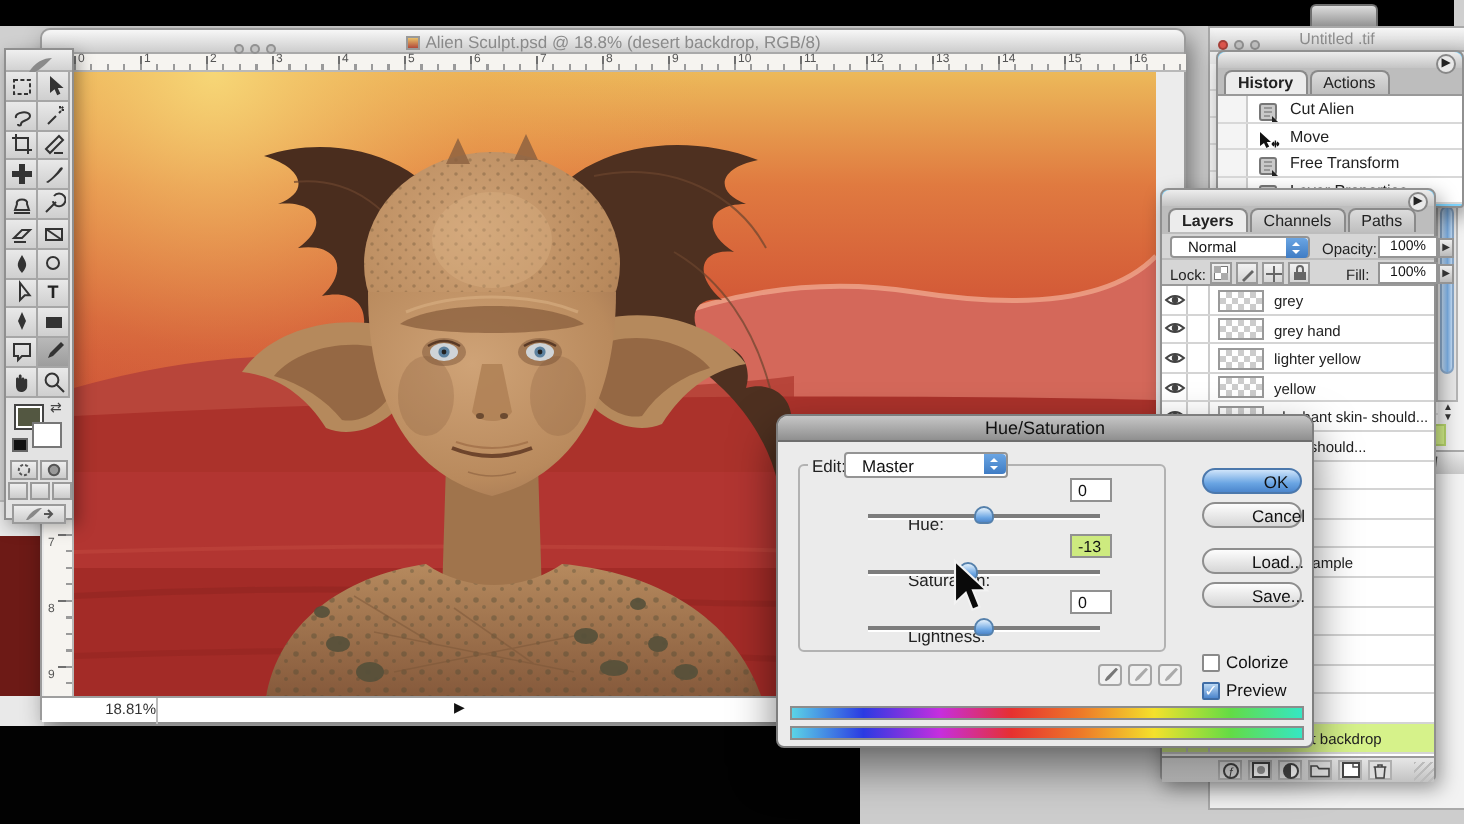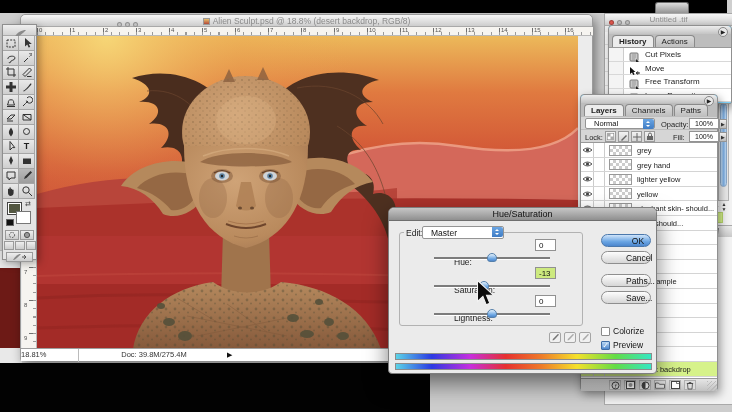--- a/index.html
+++ b/index.html
@@ -57,21 +57,21 @@
            background-size:100% 3px,100% 7px;background-position:bottom left,bottom left;background-repeat:no-repeat;}
   .h-ruler .rnum{position:absolute;top:0;font-size:6px;color:#555;}
   .v-ruler{position:absolute;left:1px;top:21px;width:15px;height:312px;background:#f6f4f0;border-right:1px solid #b9b9b9;
            background-image:repeating-linear-gradient(#9a9a9a 0 1px,transparent 1px 8.25px),
                             repeating-linear-gradient(#6f6f6f 0 1px,transparent 1px 33px);
            background-size:3px 100%,7px 100%;background-position:right top,right top;background-repeat:no-repeat;}
   .v-ruler .rnum{position:absolute;left:2px;font-size:6px;color:#555;}
   .canvas{position:absolute;left:16px;top:21px;width:541px;height:313px;overflow:hidden;background:#b23531;}
   .doc-status{position:absolute;left:0;top:333px;width:573px;height:13px;background:#fff;border-top:1px solid #9f9f9f;
               font-size:7.5px;color:#333;line-height:12px;}
-  .zoom-box{position:absolute;left:0;top:0;width:58px;height:13px;border-right:1px solid #bbb;text-align:left;}
+  .zoom-box{position:absolute;left:0;top:0;width:58px;height:13px;border-right:1px solid #bbb;text-align:right;}
   .doc-size{position:absolute;left:62px;top:0;width:142px;text-align:center;}
   .status-arrow{position:absolute;left:206px;top:0;font-size:7px;color:#111;}
 
   
   .toolbox{left:2px;top:24px;width:35px;height:236px;background:#e3e3e3;border:1px solid #8f8f8f;
            box-shadow:2px 3px 8px rgba(0,0,0,.35);z-index:35;}
   .toolbox-head{height:11px;background:linear-gradient(#efefef,#d2d2d2);border-bottom:1px solid #aaa;text-align:center;}
   .tools{display:grid;grid-template-columns:16px 16px;}
   .tool{width:16px;height:14.8px;border:1px solid #a6a6a6;border-top:none;border-left:none;
         background:linear-gradient(#e9e9e9,#cfcfcf);display:flex;align-items:center;justify-content:center;}
@@ -336,21 +336,20 @@
           <ellipse cx="215" cy="172" rx="2" ry="1.5" fill="#6b4a30"></ellipse>
         <path d="M189,188 Q209,196 229,188" stroke="#6e452c" stroke-width="2" fill="none"></path>
         <path d="M191,185 Q209,191 227,185" stroke="#9c6b45" stroke-width="1" fill="none" opacity=".7"></path>
         <path d="M197,200 Q209,204 221,200" stroke="#8a5f3e" stroke-width=".8" fill="none" opacity=".6"></path>
       </g>
     </svg>
   </div>
 
   <div class="doc-status">
     <div class="zoom-box">18.81%</div>
-    <div class="doc-size">Doc: 39.8M/275.4M</div>
     <div class="status-arrow">▶</div>
   </div>
 </div>
 
 <div class="abs toolbox">
   <div class="toolbox-head">
     <svg width="14" height="9" viewBox="0 0 14 9">
         <path d="M1,8 C4,2 9,0 13,0 C10,3 6,7 2,8 Z" fill="#8a8a8a"></path>
       </svg>
   </div>
@@ -530,21 +529,21 @@
       <div class="h-row">
         <div class="h-snap"></div>
         <span class="h-icon">
           <svg width="12" height="11" viewBox="0 0 12 11">
             <rect x="2" y="1" width="8" height="8" rx="1" fill="#c9c9c9" stroke="#777"></rect>
             <path d="M4,3 h4 M4,5 h4 M4,7 h3" stroke="#888" stroke-width=".7"></path>
             <path d="M8,7 l3,3 h-3 z" fill="#222"></path>
           </svg>
         </span>
 
-        <span class="h-label">Cut Pixels</span>
+        <span class="h-label">Cut Alien</span>
       </div>
 
       <div class="h-row">
         <div class="h-snap"></div>
 
         <span class="h-icon">
           <svg width="12" height="11" viewBox="0 0 12 11">
             <path d="M2,1 L2,8 L4,6.5 L5.2,9 L6.6,8.3 L5.4,6 L7.5,6 Z" fill="#111"></path>
             <path d="M8,7 h3.5 M9.7,5.2 v3.6 M8,7 l1,-1 M8,7 l1,1 M11.5,7 l-1,-1 M11.5,7 l-1,1" stroke="#111" stroke-width=".7" fill="none"></path>
           </svg>
@@ -892,21 +891,21 @@
           <div class="hs-track">
             <div class="hs-knob" style="left: calc(50% - 5px);"></div>
           </div>
         </div>
       </div>
   </div>
   <div class="dlg-buttons">
 
   <div class="aqua-btn primary">OK</div>
       <div class="aqua-btn">Cancel</div>
-      <div class="aqua-btn">Paths...</div>
+      <div class="aqua-btn">Load...</div>
       <div class="aqua-btn">Save...</div>
     </div>
   <div class="droppers">
     <div class="dropper-btn">
         <svg width="10" height="10">
           <path d="M8.2,1 L9,1.8 L4.6,6.6 L3,7.6 L2.4,7 L3.4,5.4 L7.8,1 Z" fill="#777"></path>
         </svg>
       </div>
     <div class="dropper-btn">
         <svg width="10" height="10">

